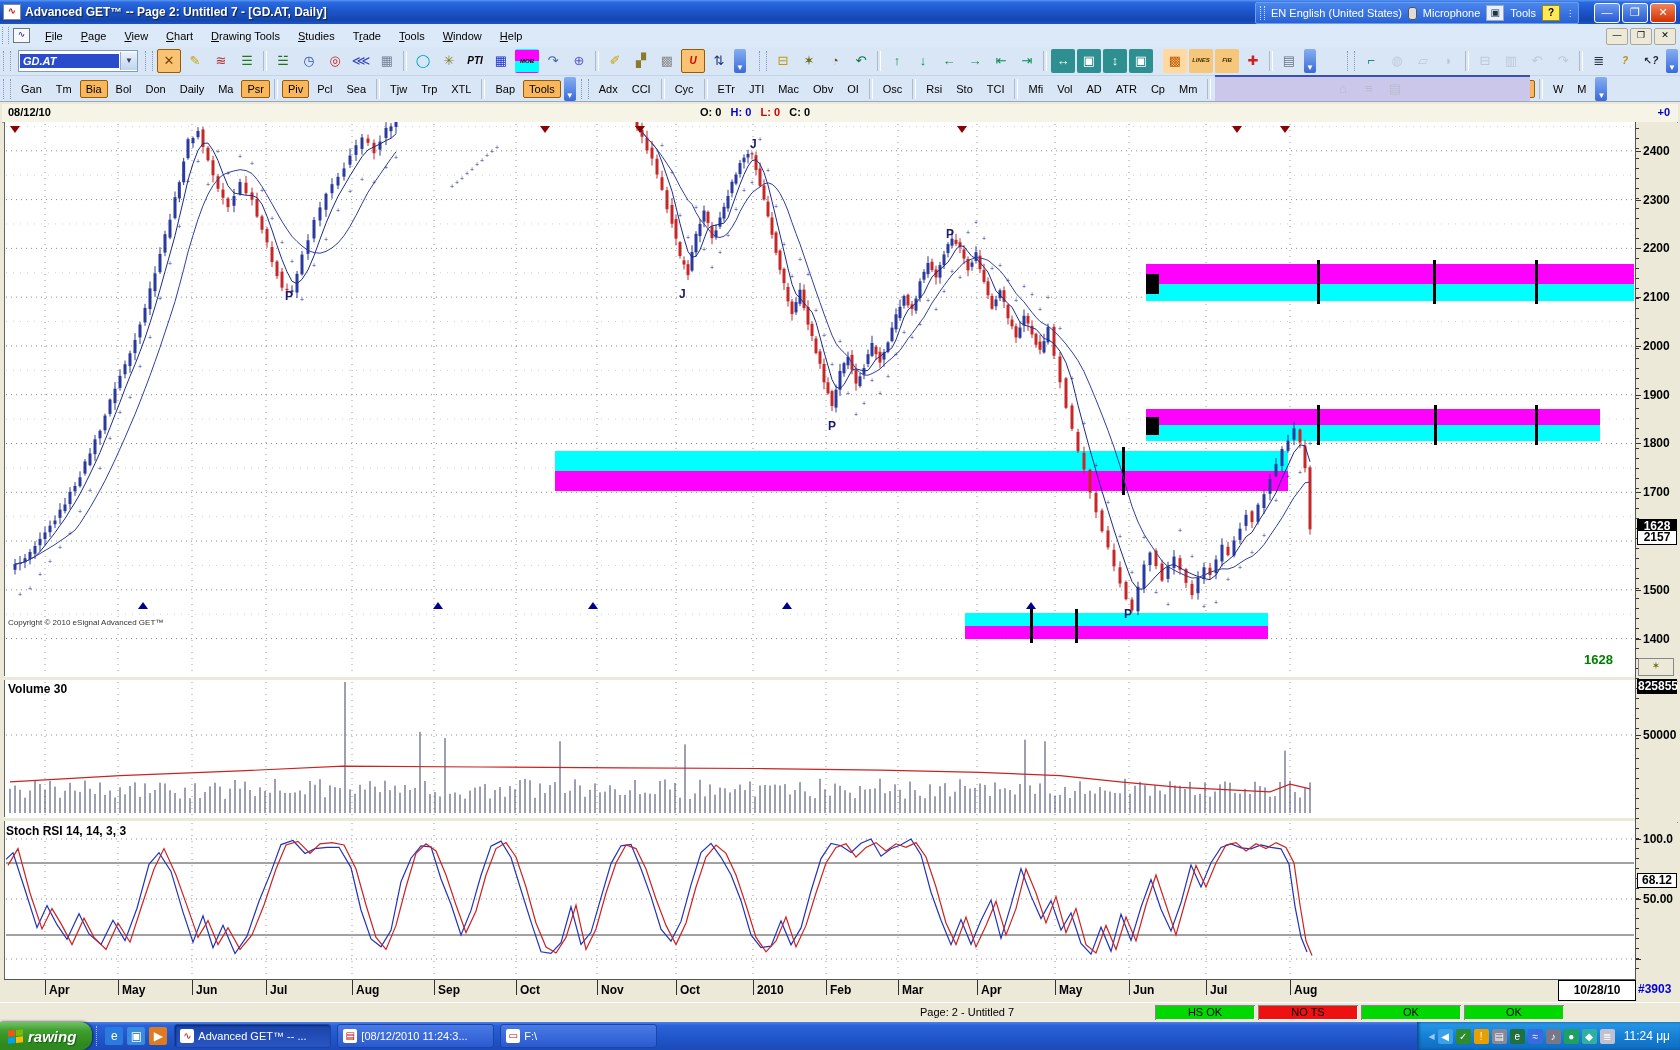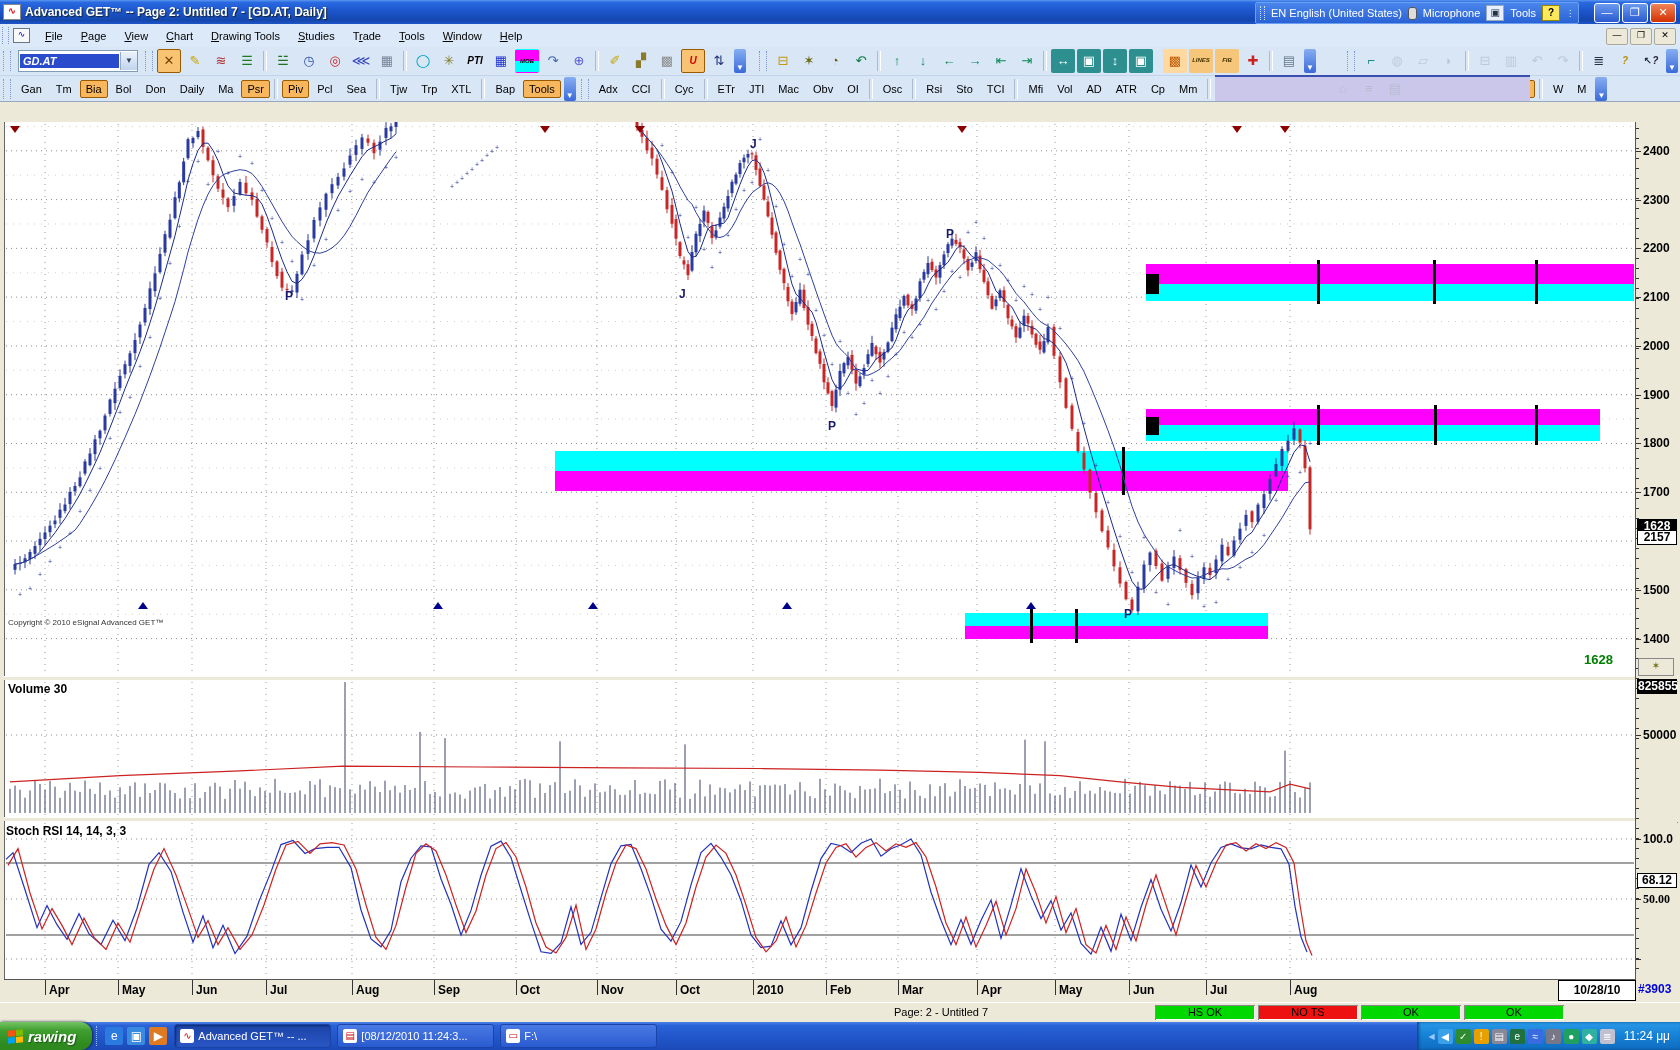--- a/index.html
+++ b/index.html
@@ -96,21 +96,21 @@
   #datebox{position:absolute;left:1558px;top:878px;width:76px;height:19px;background:#fff;
     border:1px solid #000;font-weight:bold;font-size:12px;text-align:center;line-height:18px;}
   #numlabel{position:absolute;left:1638px;top:880px;color:#0000dd;font-weight:bold;font-size:12px;}
   .pj{position:absolute;font-weight:bold;font-size:12px;color:#1a1a6e;}
   .sigdn{position:absolute;width:0;height:0;border-left:5px solid transparent;border-right:5px solid transparent;
     border-top:7px solid #8b0000;}
   .sigup{position:absolute;width:0;height:0;border-left:5px solid transparent;border-right:5px solid transparent;
     border-bottom:7px solid #00008b;}
   
   #statusbar{left:0;top:1002px;width:1680px;height:20px;background:#ece9d8;border-top:1px solid #fff;}
-  #status-text{left:894px;top:3px;color:#000;}
+  #status-text{left:920px;top:3px;color:#000;}
   .badge{position:absolute;top:2px;height:15px;width:100px;text-align:center;font-size:11px;
     line-height:15px;color:#000;box-shadow:inset 1px 1px 0 #888, inset -1px -1px 0 #fff;}
   
   #taskbar{left:0;top:1022px;width:1680px;height:28px;
     background:linear-gradient(180deg,#4e83e8 0%,#2a62d8 12%,#2055c8 60%,#1c4ab8 100%);display:flex;align-items:center;}
   #startbtn{height:28px;padding:0 16px 0 8px;display:flex;align-items:center;gap:5px;
     background:linear-gradient(180deg,#74c465 0%,#3f9f2f 30%,#2e8a1e 80%);
     border-radius:0 12px 12px 0;box-shadow:1px 0 3px #123;}
   #startflag{display:grid;grid-template-columns:7px 7px;grid-template-rows:6px 6px;gap:1px;transform:skewY(-6deg);}
   #startflag i{display:block;}
@@ -320,20 +320,25 @@
       <div class="chev">▼</div>
     </div>
   <div class="abs lavender" style="left:1215px;top:75px;width:315px;height:26px;"></div>
   <div id="tb2-gray" class="abs" style="left:1330px;top:77px;display:flex;">
       <div class="ic disabled">⌂</div>
       <div class="ic disabled">≡</div>
       <div class="ic disabled">▤</div>
     </div>
 
   <div id="chartframe" class="abs">
+    <div id="infobar" class="abs">
+      <span id="info-date" class="abs">08/12/10</span>
+      <span id="info-ohlc" class="abs"><span>O: 0</span>   <span style="color:#0000cc">H: 0</span>   <span style="color:#cc0000">L: 0</span>   <span>C: 0</span></span>
+      <span id="info-change" class="abs">+0</span>
+    </div>
     <div id="pane-price" class="abs pane"></div>
     <div class="abs pdiv" style="top:574px;"></div>
     <div id="pane-vol" class="abs pane"></div>
     <div class="abs pdiv" style="top:715px;"></div>
     <div id="pane-stoch" class="abs pane"></div>
     <div id="axis" class="abs">
         <div class="tick" style="top: 28.8049px;"></div>
         <div class="axlab" style="top: 21.8049px;">2400</div>
         <div class="tick" style="top: 77.5854px;"></div>
         <div class="axlab" style="top: 70.5854px;">2300</div>
@@ -351,21 +356,21 @@
         <div class="axlab" style="top: 363.268px;">1700</div>
         <div class="tick" style="top: 467.829px;"></div>
         <div class="axlab" style="top: 460.829px;">1500</div>
         <div class="tick" style="top: 516.61px;"></div>
         <div class="axlab" style="top: 509.61px;">1400</div>
         <div class="tick" style="top: 612.997px;"></div>
         <div class="axlab" style="top: 605.997px;">50000</div>
         <div class="tick" style="top: 717px;"></div>
         <div class="axlab" style="top: 710px;">100.0</div>
         <div class="tick" style="top: 777px;"></div>
-        <div class="axlab" style="top: 770px; font-family: Liberation Serif, serif;">50.00</div>
+        <div class="axlab" style="top: 770px;">50.00</div>
         <div class="tick" style="top: 837px;"></div>
         <div class="axlab" style="top: 879px;">0.00</div>
         <div class="tick" style="top: 6px; width: 3px;"></div>
         <div class="tick" style="top: 16px; width: 3px;"></div>
         <div class="tick" style="top: 26px; width: 3px;"></div>
         <div class="tick" style="top: 36px; width: 3px;"></div>
         <div class="tick" style="top: 46px; width: 3px;"></div>
         <div class="tick" style="top: 56px; width: 3px;"></div>
         <div class="tick" style="top: 66px; width: 3px;"></div>
         <div class="tick" style="top: 76px; width: 3px;"></div>

